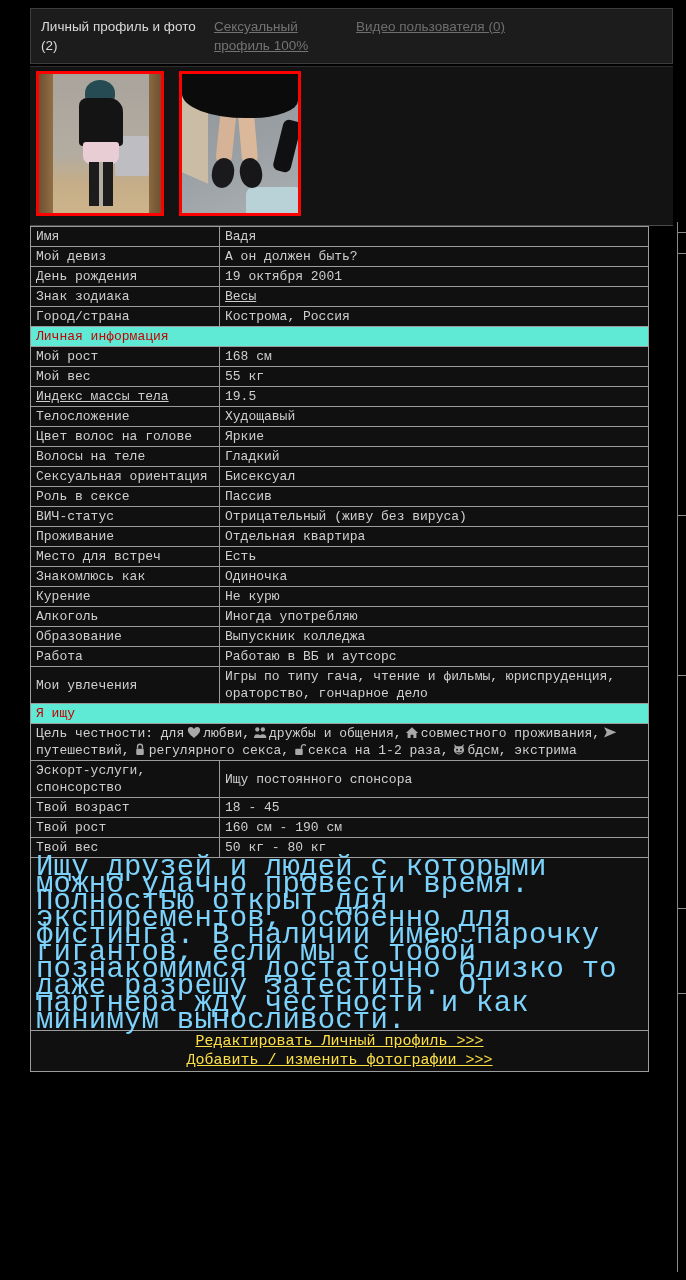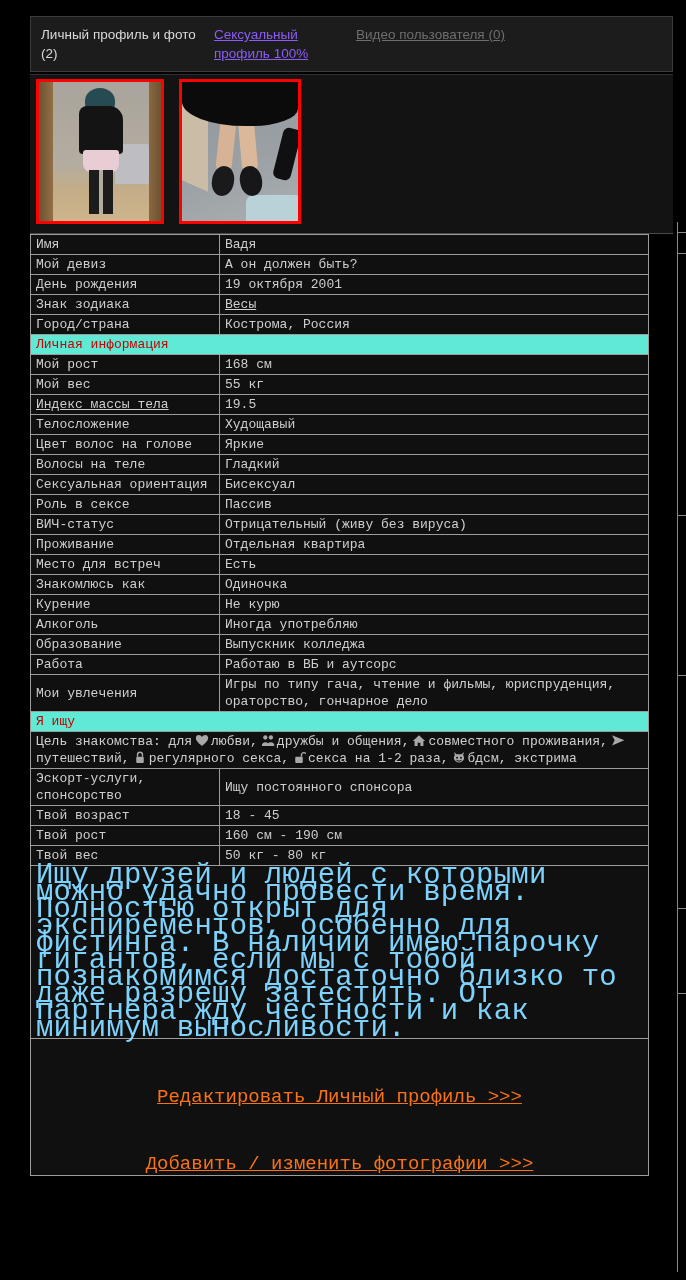--- a/index.html
+++ b/index.html
@@ -2,27 +2,27 @@
 <html><head>
 <meta charset="utf-8">
 <style>
   html,body{margin:0;padding:0;background:#000;}
   body{width:686px;height:1280px;position:relative;overflow:hidden;
        font-family:"Liberation Sans", sans-serif;-webkit-font-smoothing:antialiased;}
   .content{position:absolute;left:30px;top:8px;width:643px;}
 
   
   .tabs{background:#1c1c1c;border:1px solid #3c3c3c;display:flex;
-        padding:8px 0 8px 10px;color:#d9d9d9;font-size:13.5px;line-height:19px;margin-top:8px;}
+        padding:8px 0 8px 10px;color:#d9d9d9;font-size:13.5px;line-height:19px;}
   .tab{flex:0 0 auto;}
   .tab-1{width:173px;}
   .tab-2{width:142px;}
   .tab-3{width:137px;}
   .tab-4{flex:1 1 auto;color:#6e6e6e;text-decoration:underline;}
-  .tab a{color:#8b5cf6;text-decoration:underline;}
+  .tab a{color:#737373;text-decoration:underline;}
 
   
   .photos{background:#131313;border-top:1px solid #2e2e2e;border-bottom:1px solid #4a4a4a;
           margin-top:2px;padding:4px 0 7px 6px;height:147px;white-space:nowrap;}
   .thumb{display:inline-block;vertical-align:top;border:3px solid #f00;
          position:relative;overflow:hidden;margin-right:11px;}
   .thumb-1{width:122px;height:139px;}
   .thumb-2{width:116px;height:139px;}
   .thumb .art{position:absolute;}
   
@@ -52,22 +52,22 @@
                    padding:1px 5px;line-height:17px;vertical-align:middle;word-wrap:break-word;font-family:Liberation Mono, monospace;}
   td.lbl{width:178px;}
   tr.section td{background:#5eead4;color:#c40000;}
   table.profile a{color:#cfcfcf;text-decoration:underline;}
   .goal-cell{line-height:19px;}
   .gicon{display:inline-block;width:14px;height:13px;vertical-align:-2px;margin:0 2px 0 3px;}
   .gicon svg{display:block;}
   td.about{font-size:29px;line-height:38px;color:#7dd3fc;padding:2px 6px 6px 6px;
            letter-spacing:0.2px;}
   td.links-cell{text-align:center;padding:2px;}
-  td.links-cell a{display:block;color:#f97316;font-size:19px;line-height:19px;
-                  text-decoration:underline;margin-top:48px;}
+  td.links-cell a{display:block;color:#fde047;font-size:15px;line-height:19px;
+                  text-decoration:underline;}
 
   
   .sliver{position:absolute;left:677px;top:222px;width:9px;height:1050px;
           border-left:1px solid #8a8a8a;}
   .sliver .tick{position:absolute;left:0;width:9px;border-top:1px solid #8a8a8a;}
 </style>
 </head>
 <body>
 
 <div class="content">
@@ -196,21 +196,21 @@
     <tr>
       <td class="lbl">Мои увлечения</td>
       <td>Игры по типу гача, чтение и фильмы, юриспруденция, ораторство, гончарное дело</td>
     </tr>
 
     <tr class="section">
       <td colspan="2">Я ищу</td>
     </tr>
 
     <tr>
-      <td colspan="2" class="goal-cell"><span>Цель знакомства: для</span><span class="gicon"><svg width="14" height="13" viewBox="0 0 13 12">
+      <td colspan="2" class="goal-cell"><span>Цель честности: для</span><span class="gicon"><svg width="14" height="13" viewBox="0 0 13 12">
                 <path fill="#a8a8a8" d="M6.5 11 C2.1 7.6 0.8 5.6 0.8 3.7 C0.8 2.2 2 1 3.5 1 C4.7 1 5.9 1.8 6.5 2.8 C7.1 1.8 8.3 1 9.5 1 C11 1 12.2 2.2 12.2 3.7 C12.2 5.6 10.9 7.6 6.5 11 Z"></path>
               </svg></span><span>любви,</span><span class="gicon"><svg width="14" height="13" viewBox="0 0 13 12">
                 <circle cx="4" cy="3.2" r="2" fill="#a8a8a8"></circle>
                 <circle cx="9.2" cy="3.2" r="2" fill="#a8a8a8"></circle>
                 <path fill="#a8a8a8" d="M0.8 11 a3.3 3.3 0 0 1 6.6 0 Z M5.8 11 a3.3 3.3 0 0 1 6.6 0 Z"></path>
               </svg></span><span>дружбы и общения,</span><span class="gicon"><svg width="14" height="13" viewBox="0 0 13 12">
                 <path fill="#a8a8a8" d="M0.8 6.4 L6.5 1.2 L12.2 6.4 L10.6 6.4 L10.6 11.2 L7.8 11.2 L7.8 8 L5.2 8 L5.2 11.2 L2.4 11.2 L2.4 6.4 Z"></path>
               </svg></span><span>совместного проживания,</span><span class="gicon"><svg width="14" height="13" viewBox="0 0 13 12">
                 <path fill="#a8a8a8" d="M12.4 5.8 L1 1.2 L3.4 5.8 L1 10.6 Z M3.4 5.8 L12.4 5.8"></path>
               </svg></span><span>путешествий,</span><span class="gicon"><svg width="14" height="13" viewBox="0 0 13 12">

